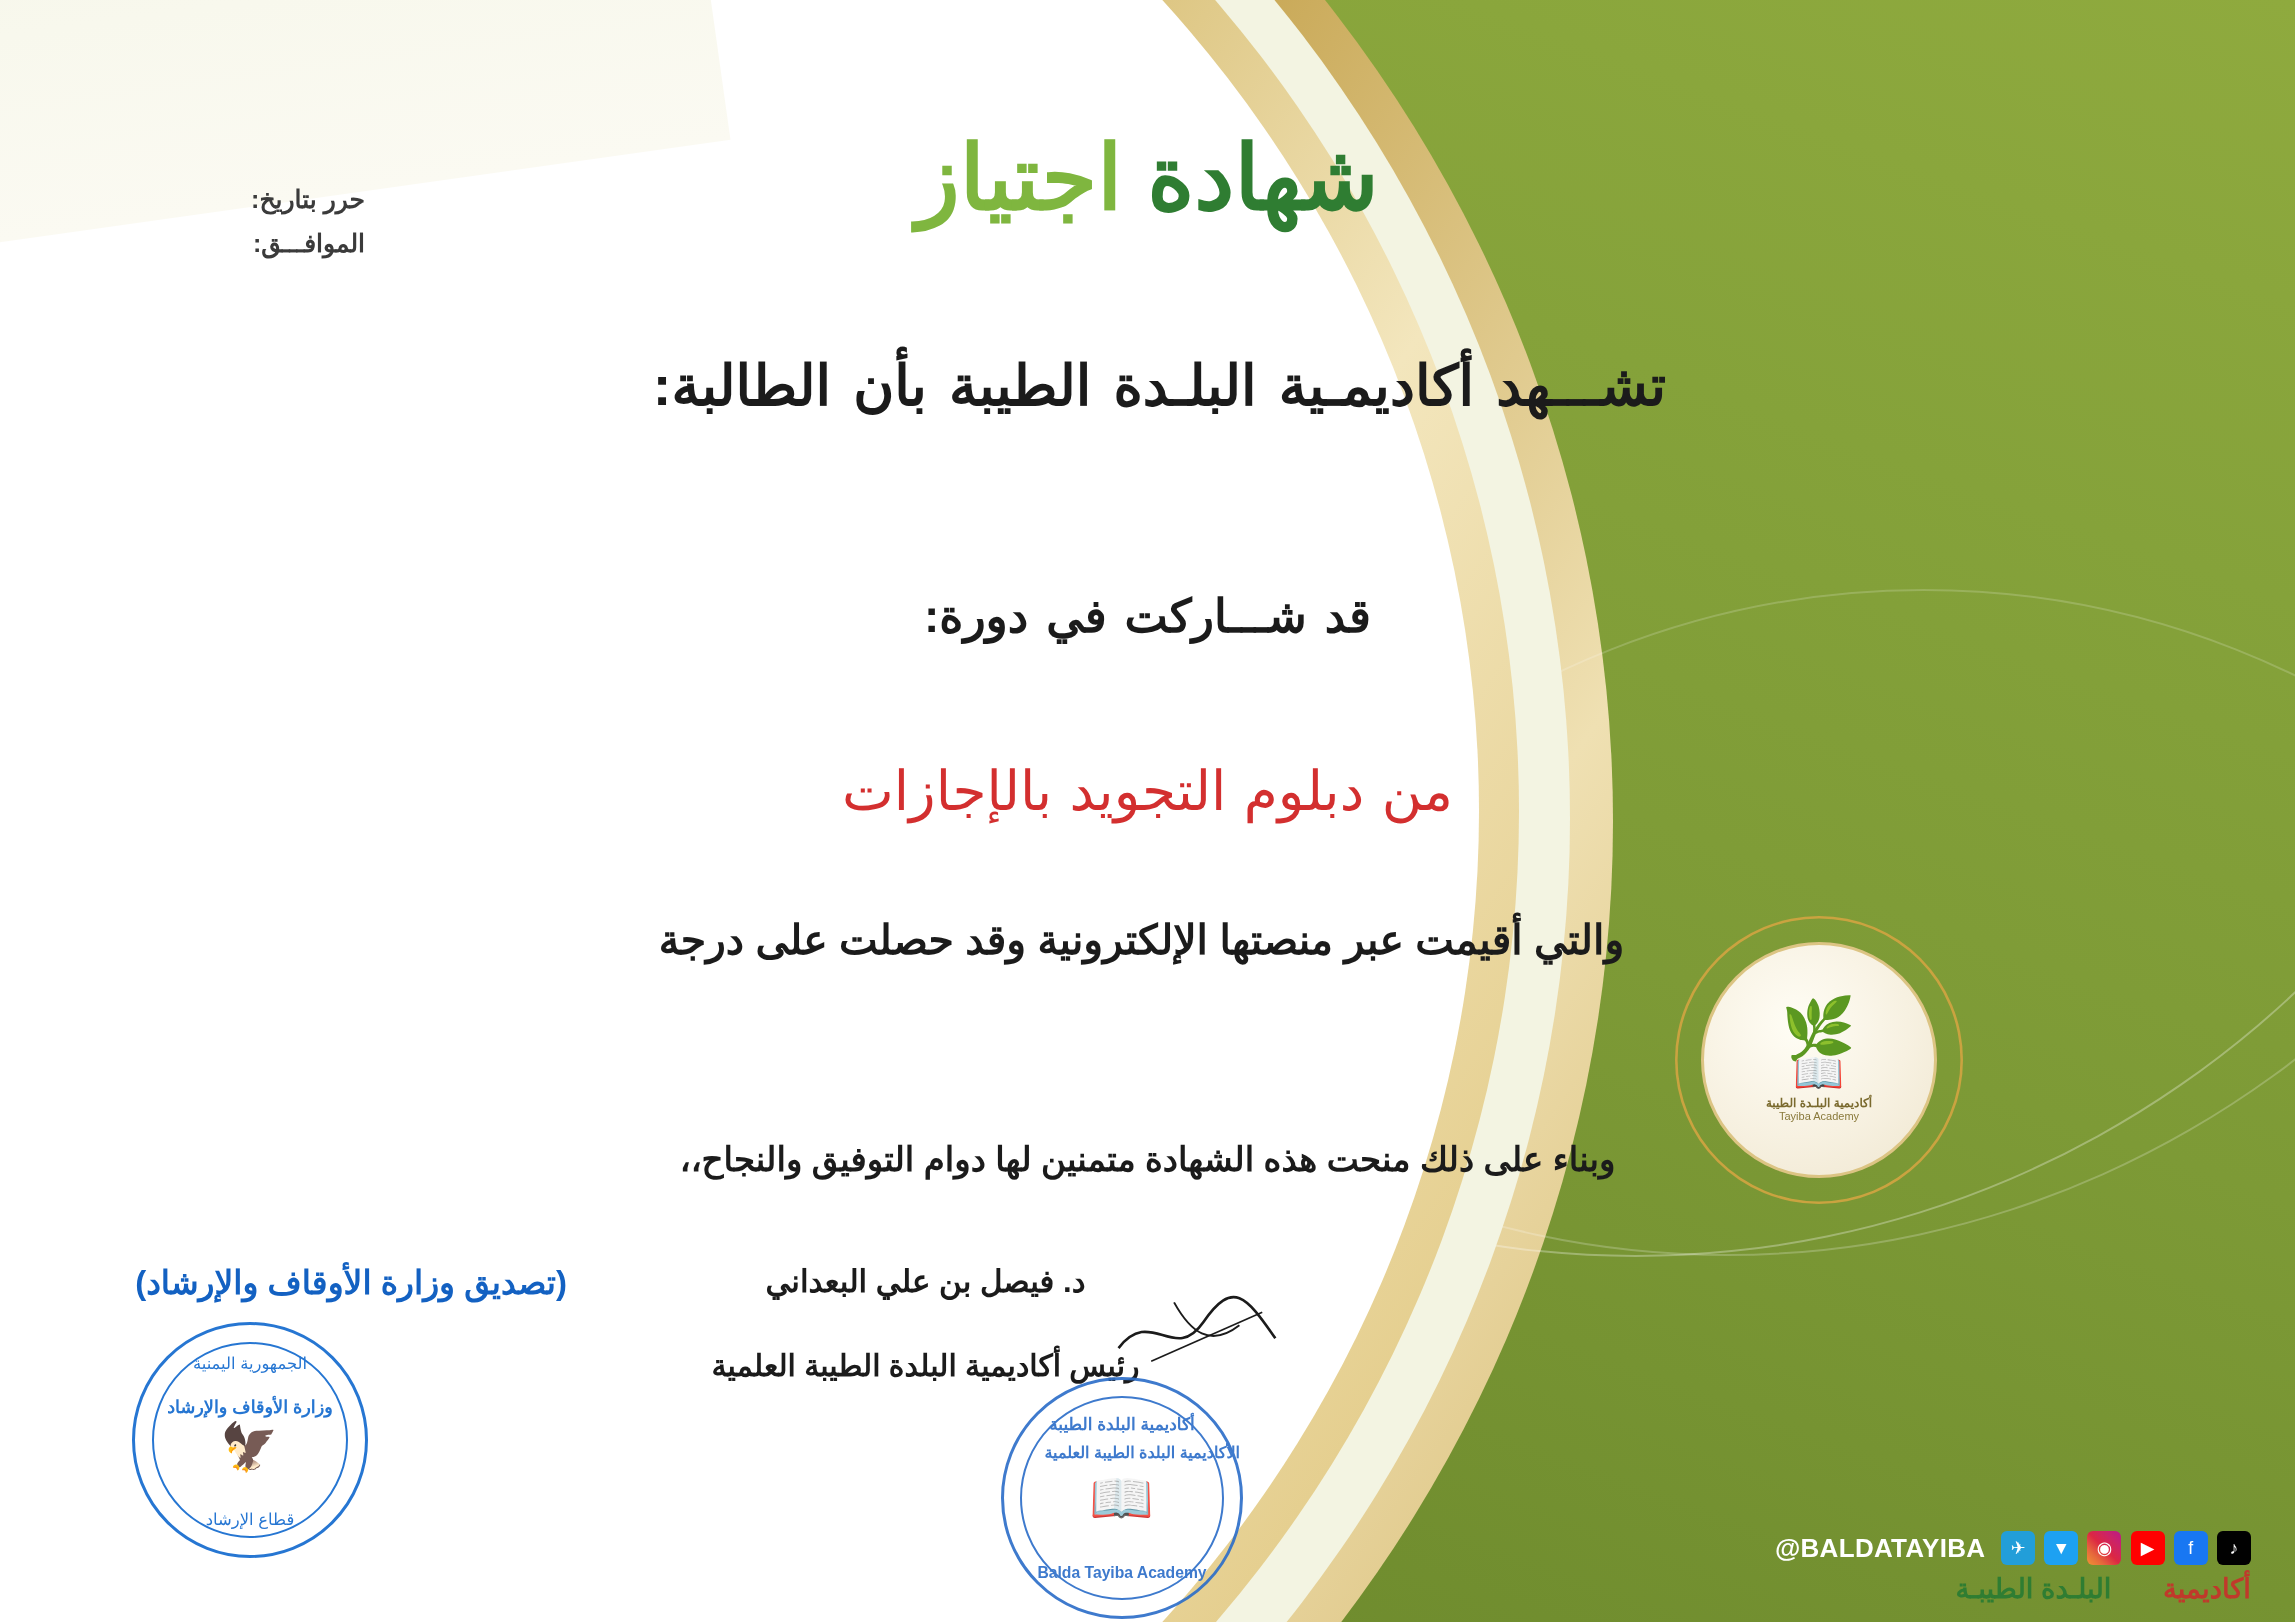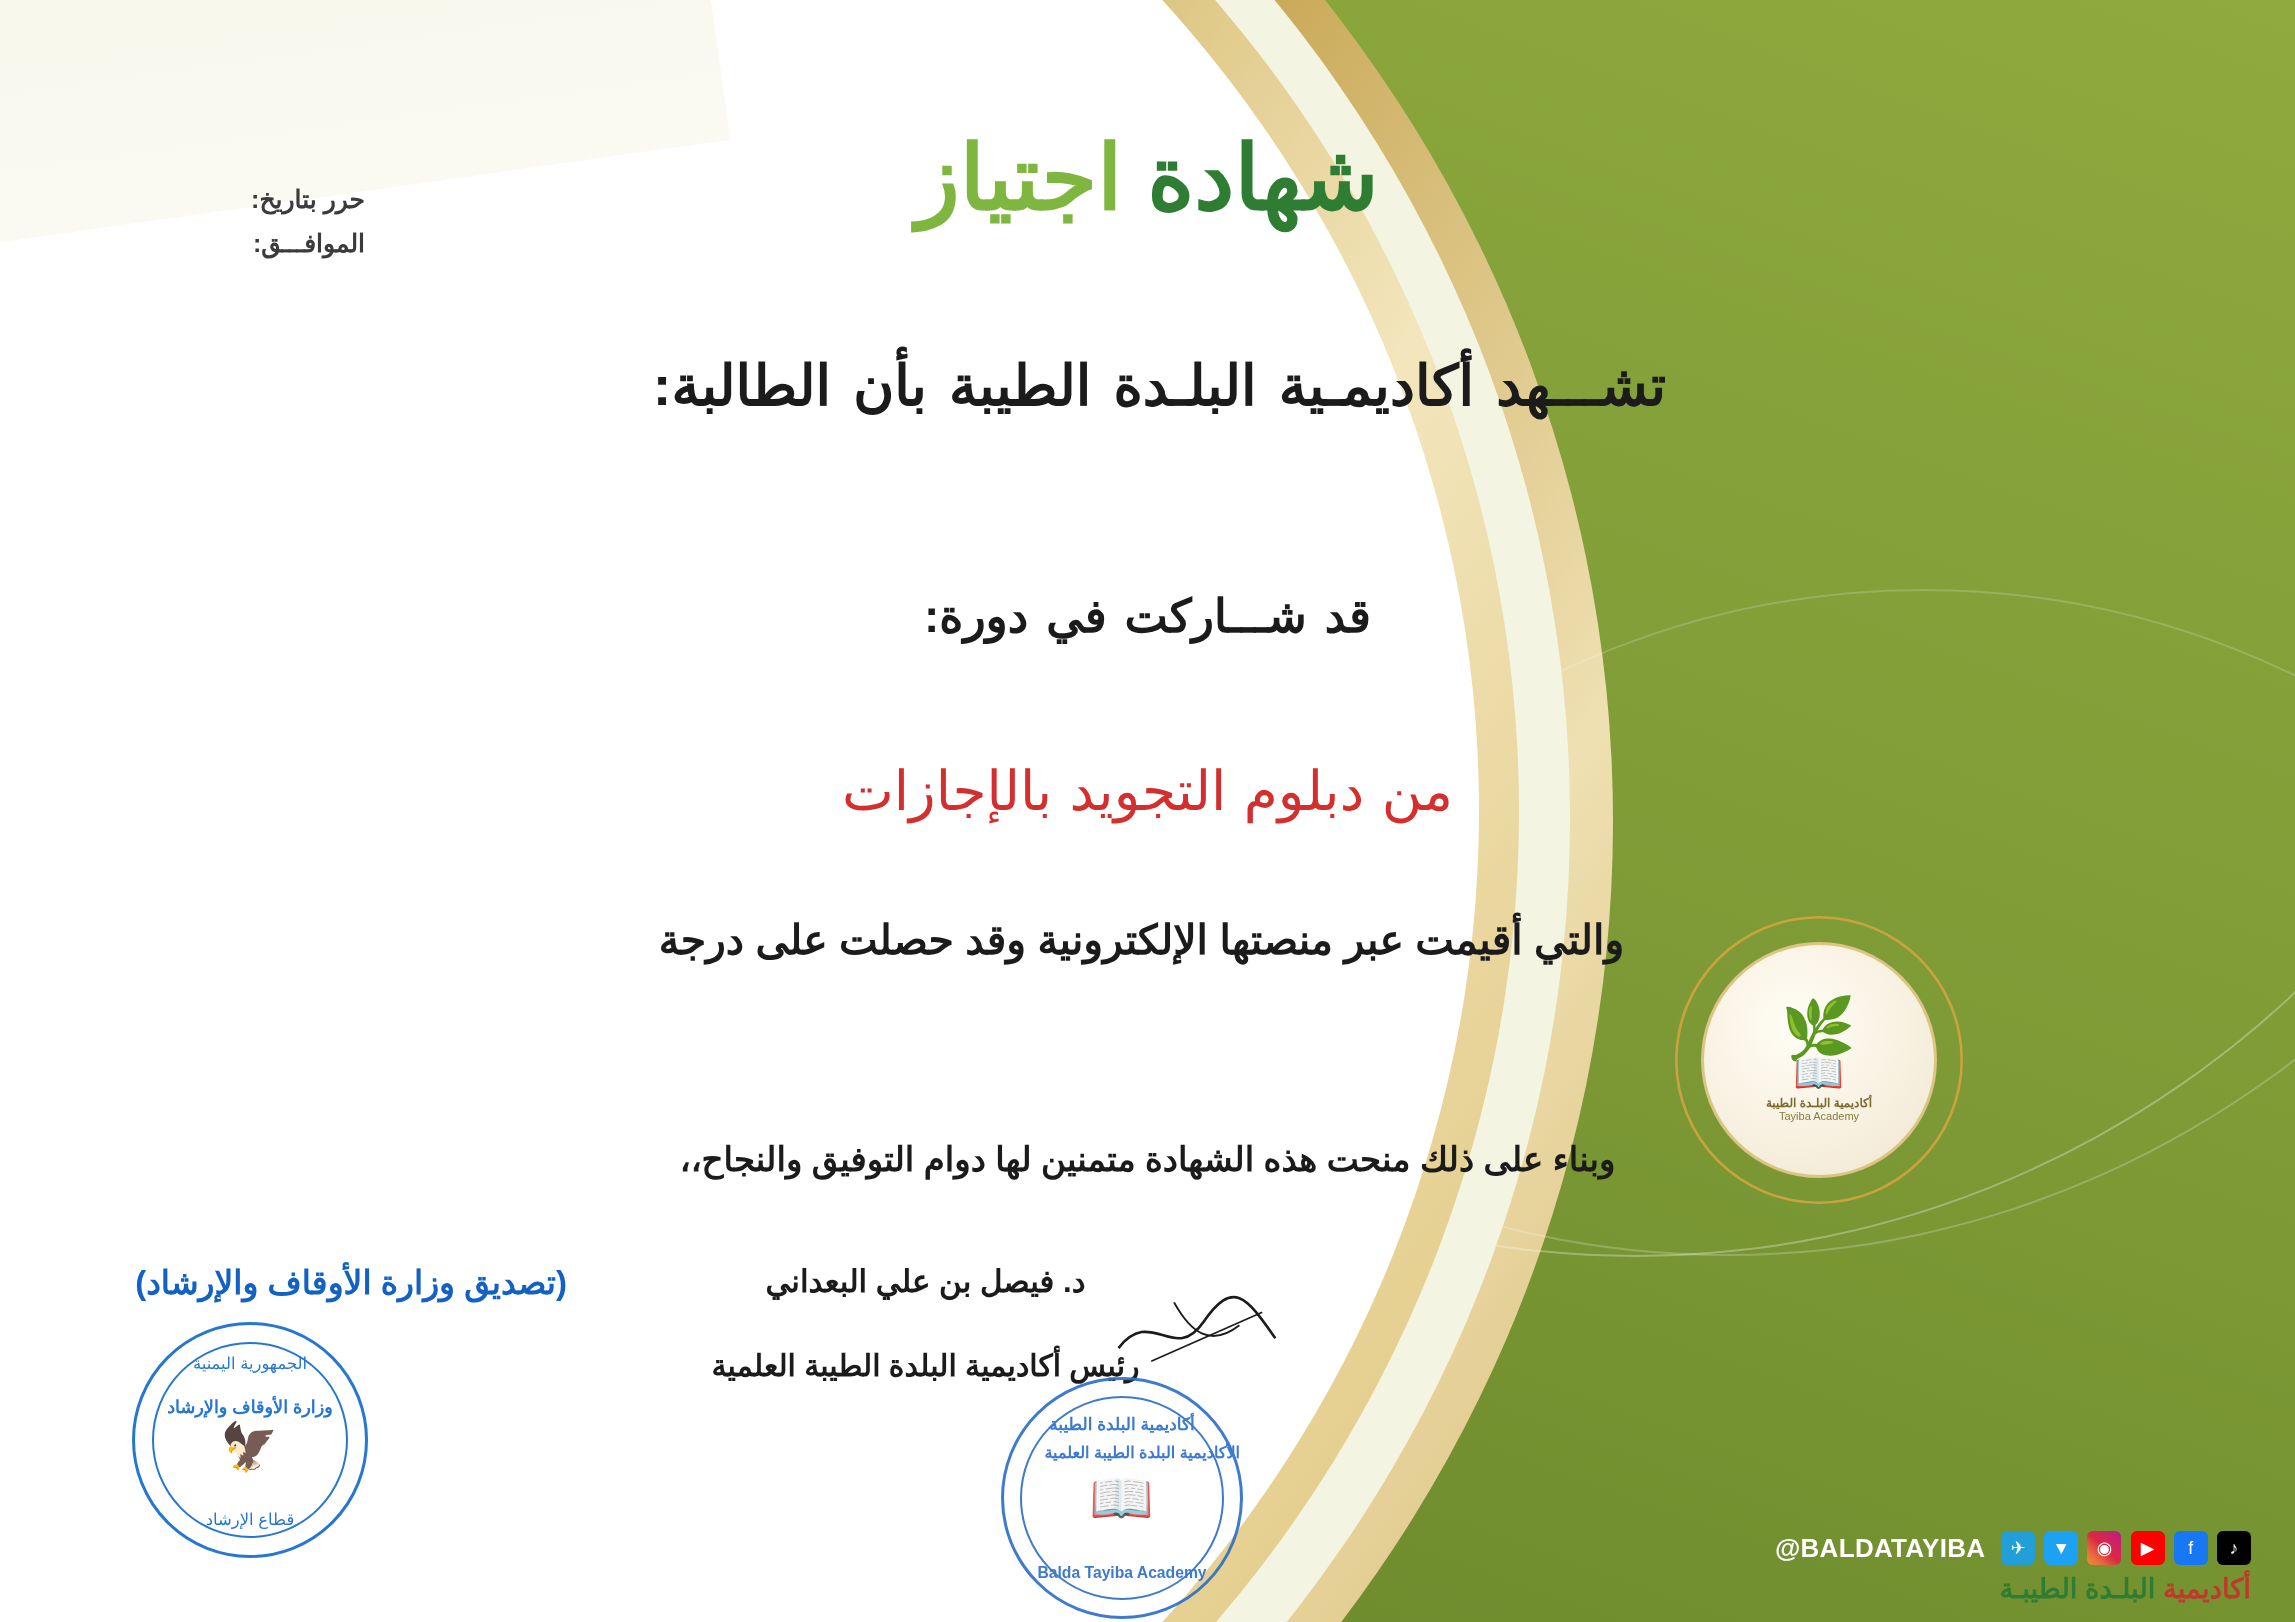--- a/index.html
+++ b/index.html
@@ -331,21 +331,21 @@
   .site-url {
     margin-top: 9.2px; text-align: right;
     font-size: 30px; font-weight: bold; color: #ffffff;
     text-shadow: 0 1.3px 2px rgba(0,0,0,.25);
   }
   .brand-ar {
     margin-top: 6.5px; text-align: right;
     direction: rtl;
     font-size: 27.5px; font-weight: bold;
   }
-  .brand-ar .p1 { color: #c0392b; }
+  .brand-ar .p1 { color: #c0392b; margin-left: 44px; }
   .brand-ar .p2 { color: #2f7d32; }
 
   .fill-line {
     display: inline-block;
     min-width: 589px;
     border-bottom: 0px solid transparent;
     height: 52px;
   }
 </style>
 </head>

